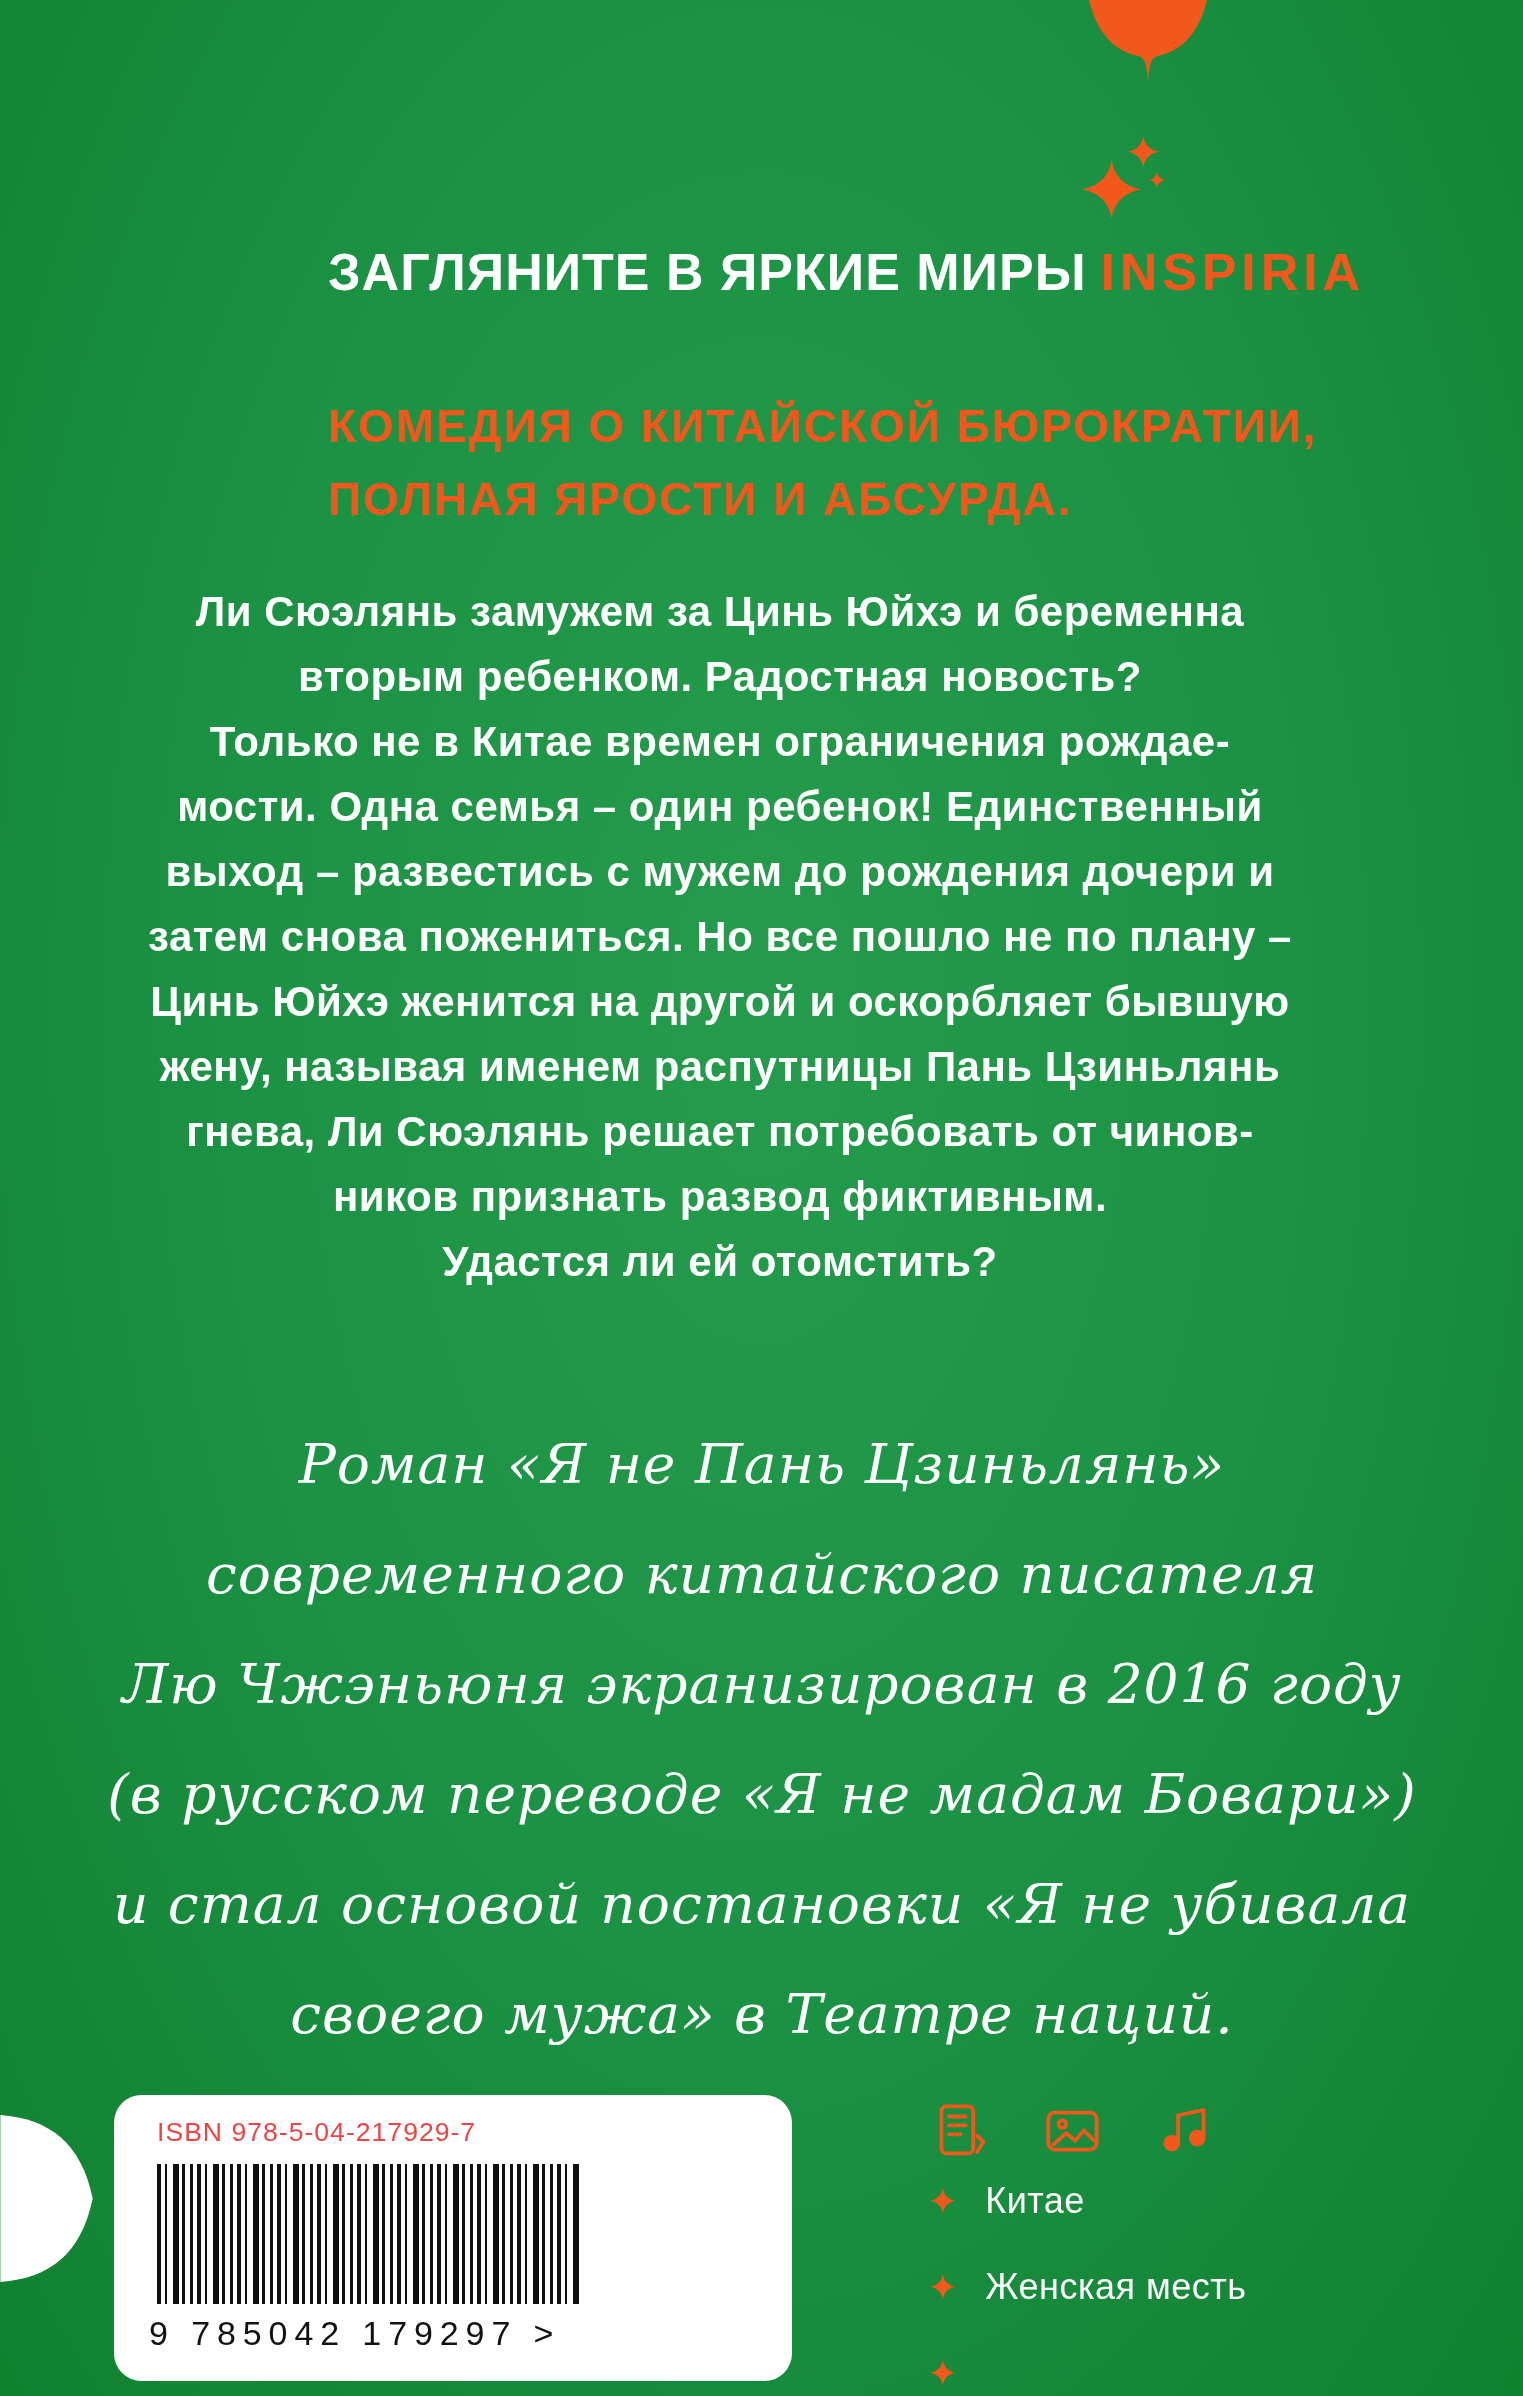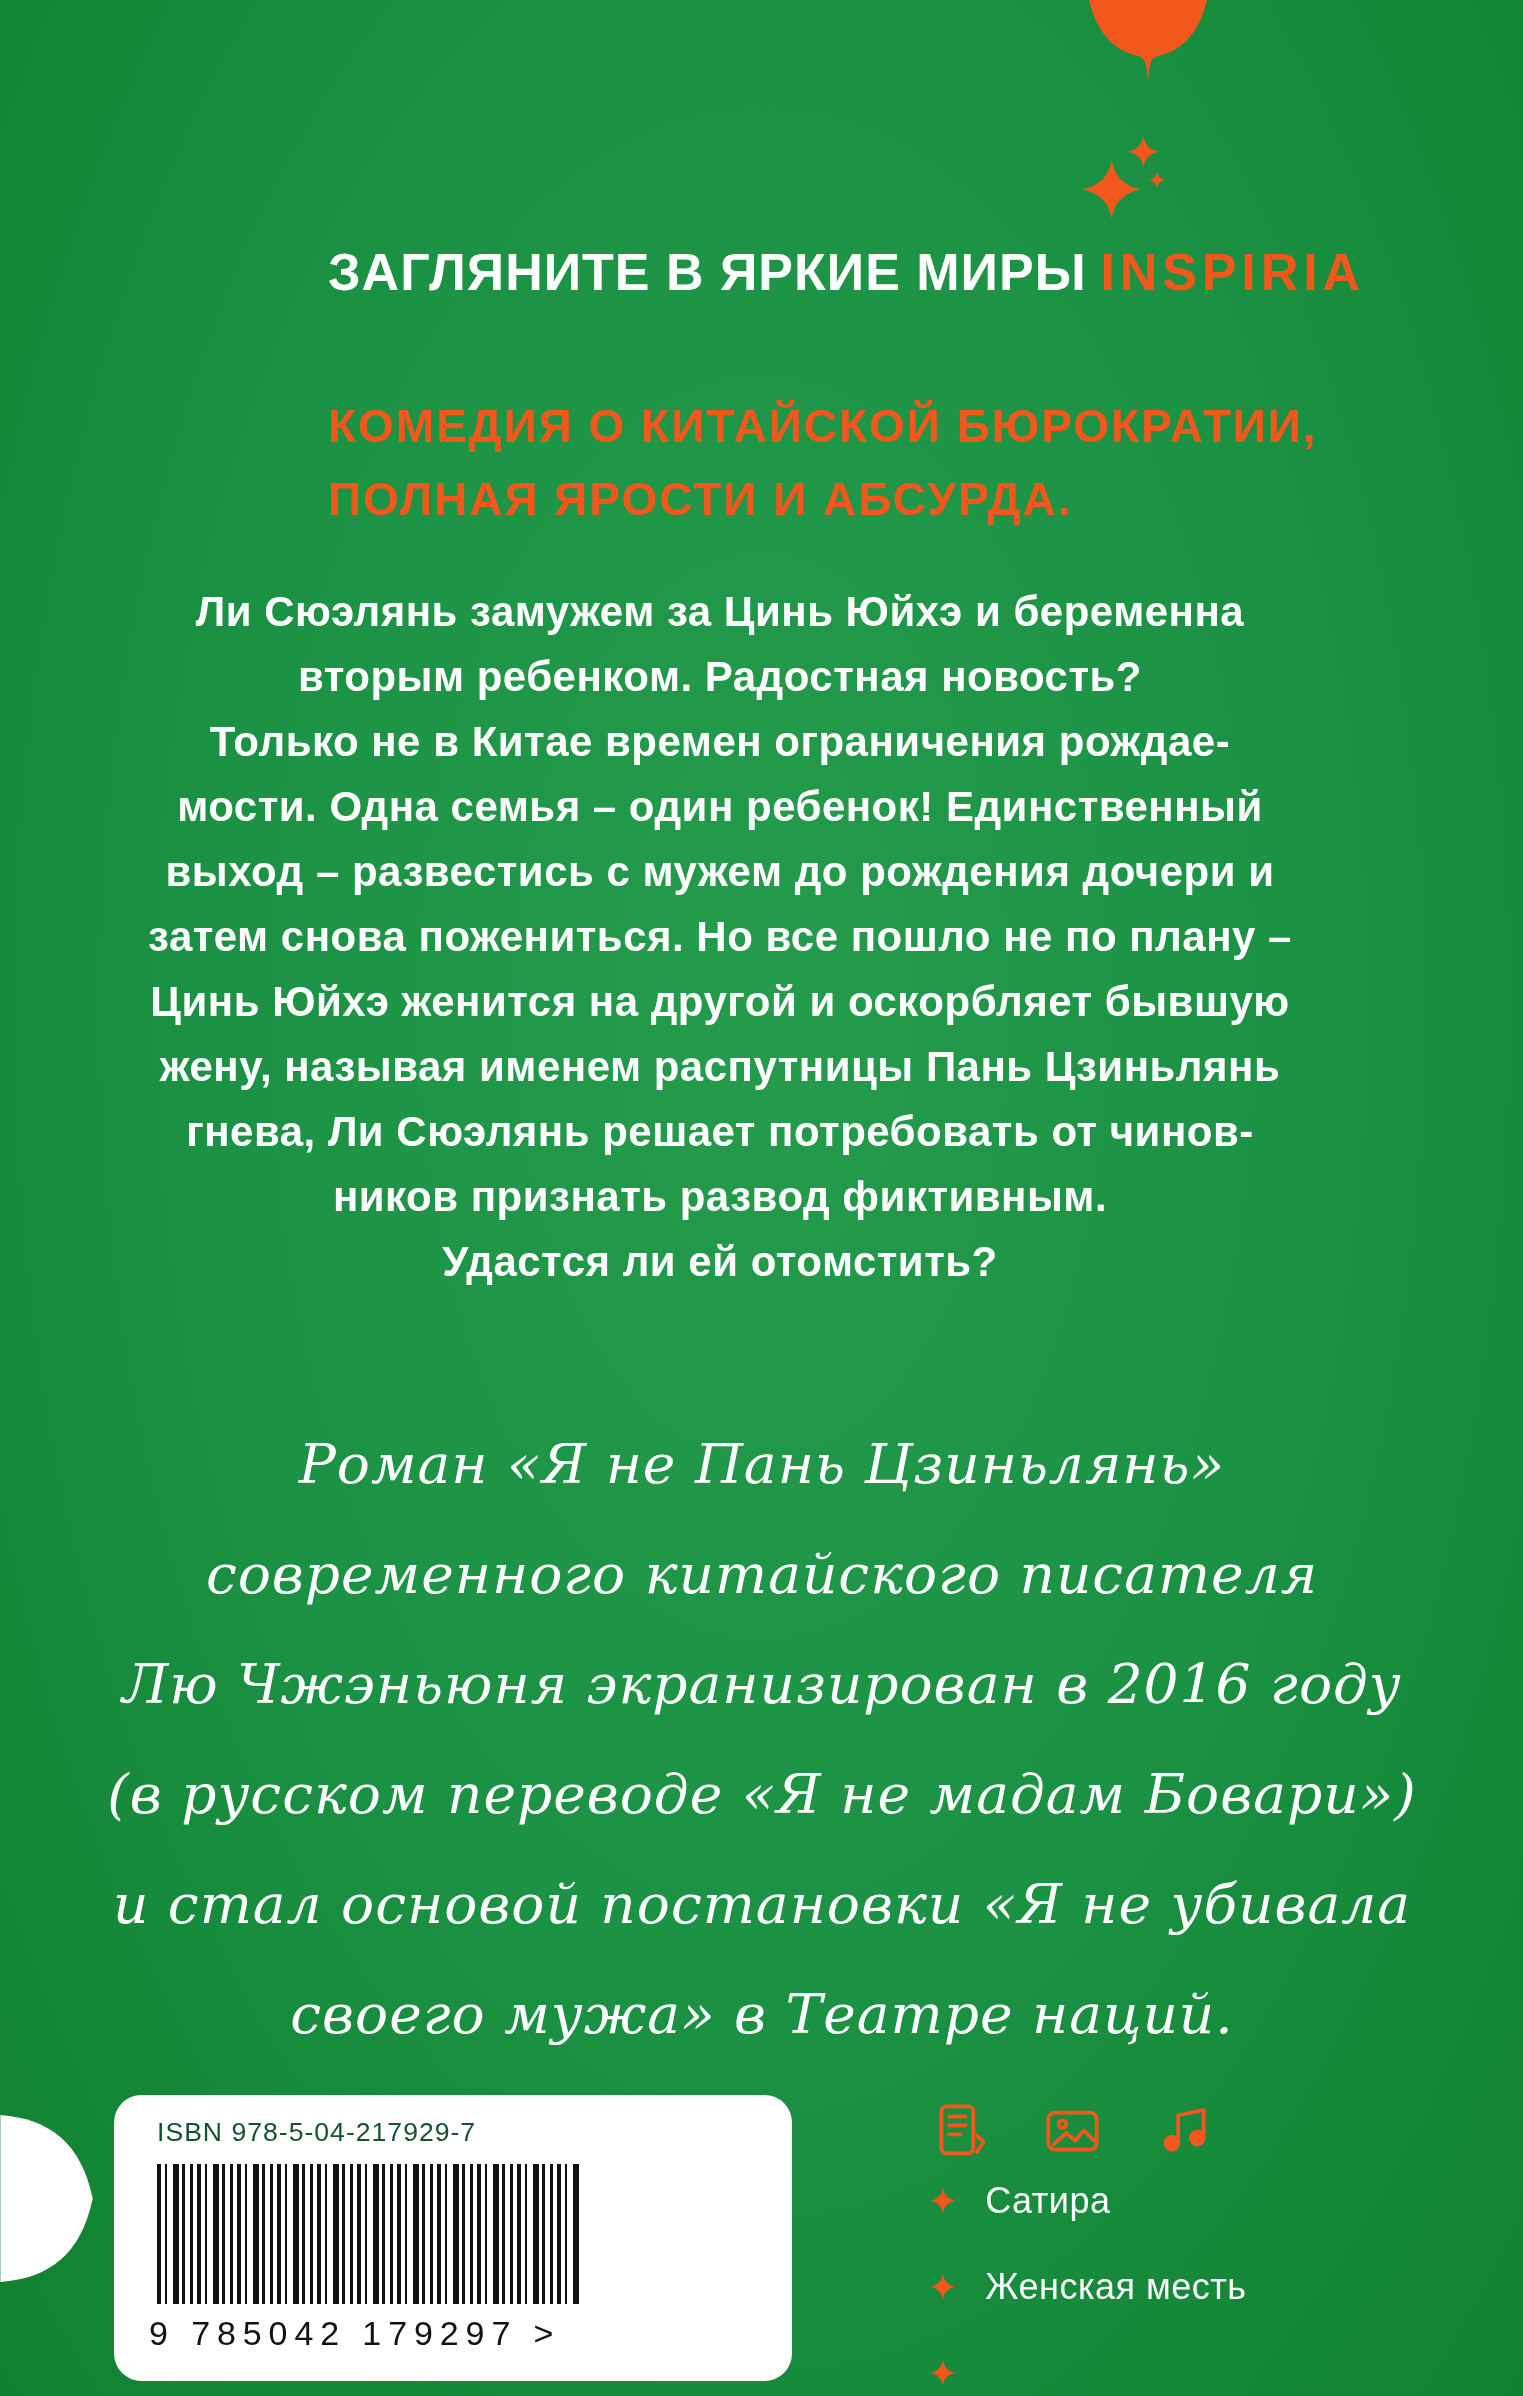--- a/index.html
+++ b/index.html
@@ -41,21 +41,21 @@
     font-size:55px;line-height:110px;letter-spacing:1px;
   }
   
   .page-tab{position:absolute;left:0;top:2115px;width:99px;height:167px;}
   .barcode-card{
     position:absolute;left:114px;top:2095px;width:678px;height:286px;
     background:#ffffff;border-radius:27.6px;
   }
   .isbn{
     position:absolute;left:43px;top:21.7px;
-    color:#14532d;font-size:26.6px;letter-spacing:1px;font-weight:400;
+    color:#ef4444;font-size:26.6px;letter-spacing:1px;font-weight:400;
   }
   .barcode{
     position:absolute;left:43px;top:69px;width:424px;height:140px;
     background:repeating-linear-gradient(90deg,
       #101010 0 3.9px, #ffffff 3.9px 7.9px,
       #101010 7.9px 9.9px, #ffffff 9.9px 15.8px,
       #101010 15.8px 21.7px, #ffffff 21.7px 24.6px,
       #101010 24.6px 27.6px, #ffffff 27.6px 33px,
       #101010 33px 36px, #ffffff 36px 40px);
   }
@@ -149,21 +149,21 @@
       <circle cx="14" cy="34" r="5" fill="#f2571c"></circle>
       <circle cx="34" cy="30" r="5" fill="#f2571c"></circle>
     </svg>
   </div>
 
   <div class="tags">
     <div class="tag-row">
       <svg class="tag-bullet" viewBox="0 0 32 32">
           <path fill="#f2571c" d="M16 0C17.6 9.2 22.8 14.4 32 16C22.8 17.6 17.6 22.8 16 32C14.4 22.8 9.2 17.6 0 16C9.2 14.4 14.4 9.2 16 0Z"></path>
         </svg>
-      <span class="tag-label">Сатира</span>
+      <span class="tag-label">Китае</span>
     </div>
     <div class="tag-row">
       <svg class="tag-bullet" viewBox="0 0 32 32">
           <path fill="#f2571c" d="M16 0C17.6 9.2 22.8 14.4 32 16C22.8 17.6 17.6 22.8 16 32C14.4 22.8 9.2 17.6 0 16C9.2 14.4 14.4 9.2 16 0Z"></path>
         </svg>
       <span class="tag-label">Женская месть</span>
     </div>
     <div class="tag-row">
       <svg class="tag-bullet" viewBox="0 0 32 32">
           <path fill="#f2571c" d="M16 0C17.6 9.2 22.8 14.4 32 16C22.8 17.6 17.6 22.8 16 32C14.4 22.8 9.2 17.6 0 16C9.2 14.4 14.4 9.2 16 0Z"></path>

